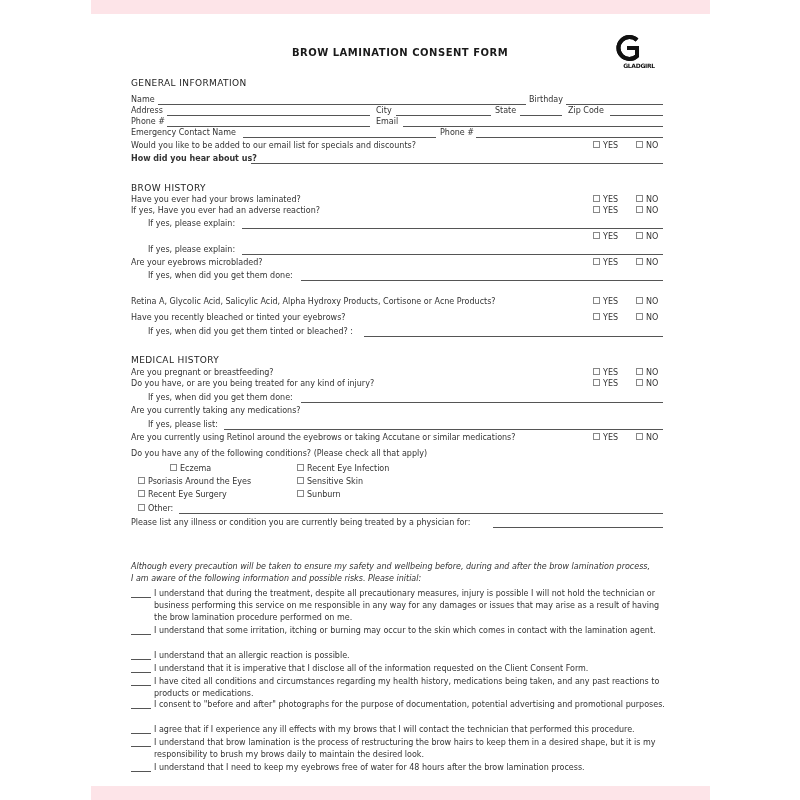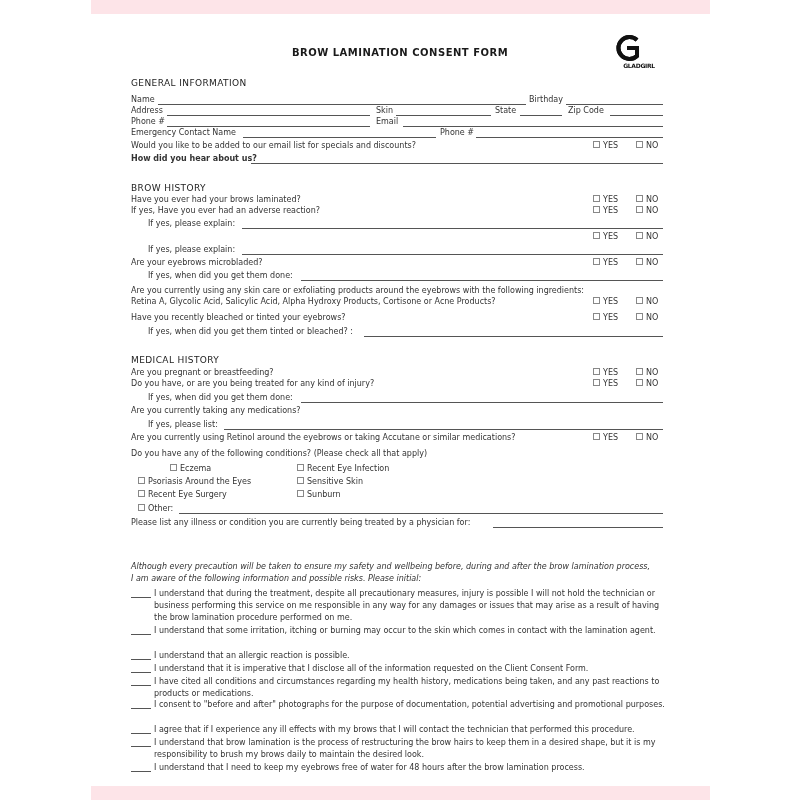--- a/index.html
+++ b/index.html
@@ -48,21 +48,21 @@
   <div class="row" style="top:94px;">
     <span class="lbl" style="left:0;">Name</span>
     <div class="line" style="left:27px; width:368px;"></div>
     <span class="lbl" style="left:398px;">Birthday</span>
     <div class="line" style="left:435px; width:97px;"></div>
   </div>
 
   <div class="row" style="top:105px;">
     <span class="lbl" style="left:0;">Address</span>
     <div class="line" style="left:36px; width:203px;"></div>
-    <span class="lbl" style="left:245px;">Skin</span>
+    <span class="lbl" style="left:245px;">City</span>
     <div class="line" style="left:265px; width:95px;"></div>
     <span class="lbl" style="left:364px;">State</span>
     <div class="line" style="left:389px; width:42px;"></div>
     <span class="lbl" style="left:437px;">Zip Code</span>
     <div class="line" style="left:479px; width:53px;"></div>
   </div>
 
   <div class="row" style="top:116px;">
     <span class="lbl" style="left:0;">Phone #</span>
     <div class="line" style="left:36px; width:203px;"></div>
@@ -131,23 +131,20 @@
         <span class="y"><span class="cb"></span><span>YES</span></span>
         <span class="n"><span class="cb"></span><span>NO</span></span>
       </div>
   </div>
 
   <div class="row" style="top:270px;">
     <span class="lbl" style="left:17px;">If yes, when did you get them done:</span>
     <div class="line" style="left:170px; width:362px;"></div>
   </div>
 
-  <div class="row" style="top:285px;">
-    <span class="lbl" style="left:0;">Are you currently using any skin care or exfoliating products around the eyebrows with the following ingredients:</span>
-  </div>
   <div class="row" style="top:296px;">
     <span class="lbl" style="left:0;">Retina A, Glycolic  Acid, Salicylic Acid, Alpha Hydroxy Products, Cortisone or Acne Products?</span>
     <div class="yn">
         <span class="y"><span class="cb"></span><span>YES</span></span>
         <span class="n"><span class="cb"></span><span>NO</span></span>
       </div>
   </div>
 
   <div class="row" style="top:312px;">
     <span class="lbl" style="left:0;">Have you recently bleached or tinted your eyebrows?</span>

